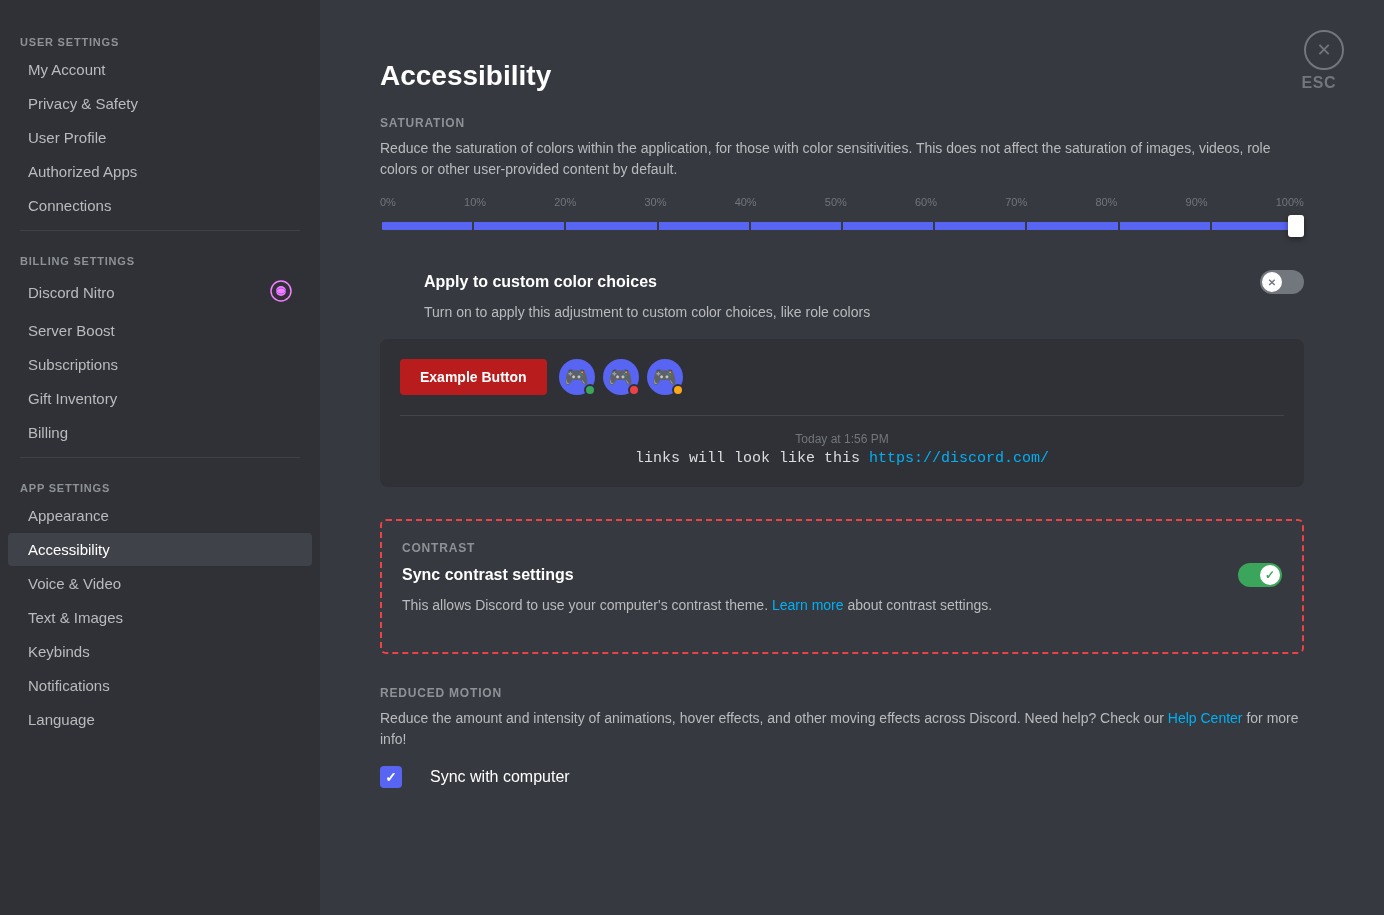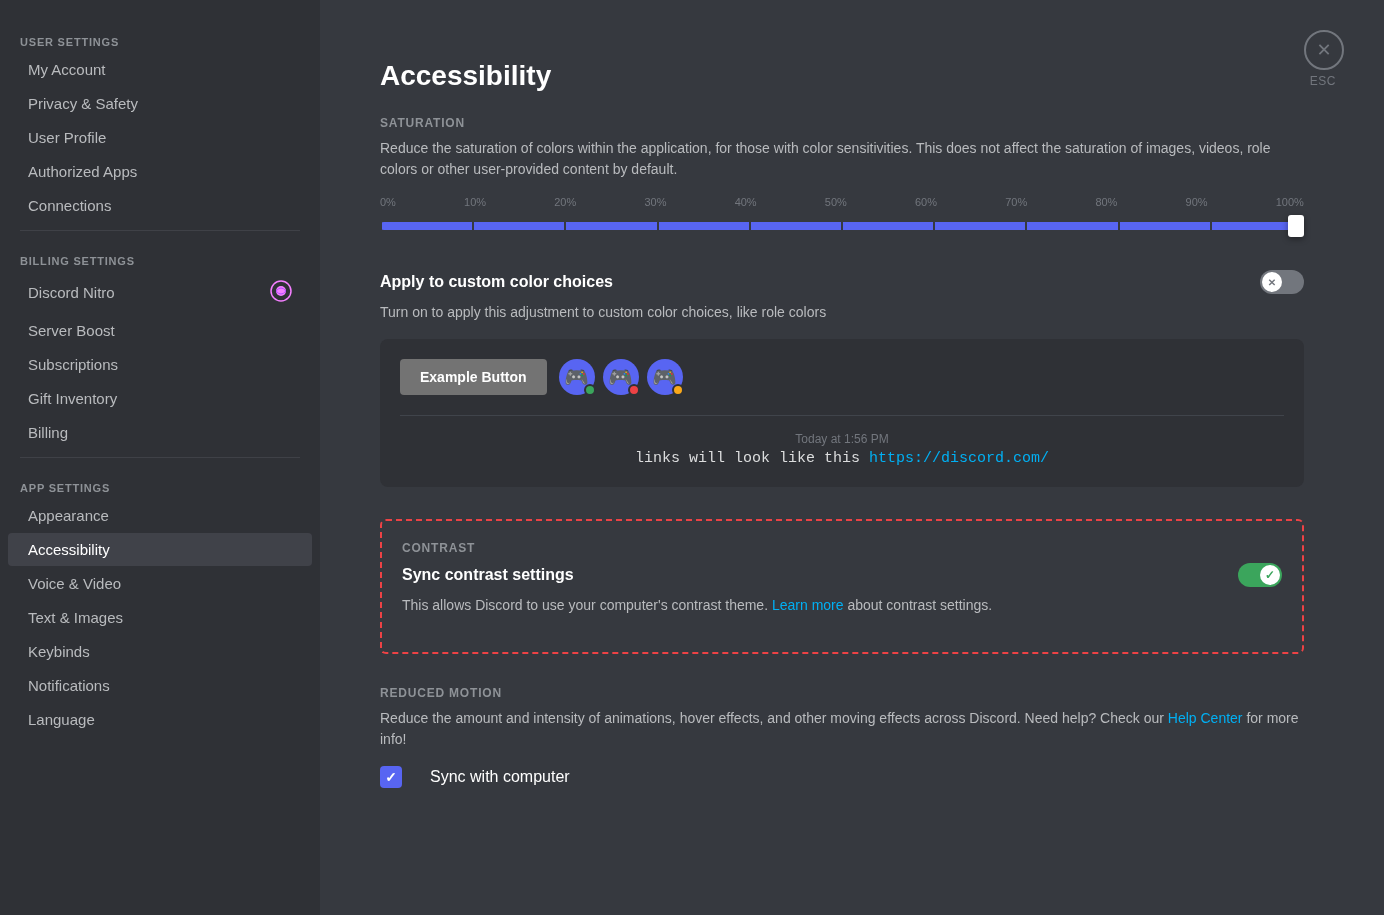--- a/index.html
+++ b/index.html
@@ -83,23 +83,23 @@
       display: flex;
       align-items: center;
       justify-content: center;
       color: #72767d;
       font-size: 18px;
     }
     .esc-label {
       position: absolute;
       top: 74px;
       right: 48px;
-      font-size: 12px;
+      font-size: 16px;
       color: #72767d;
-      font-weight: 400;
+      font-weight: 700;
       letter-spacing: 0.5px;
     }
 
     .page-title {
       font-size: 28px;
       font-weight: 700;
       color: #ffffff;
       margin-bottom: 24px;
     }
 
@@ -195,21 +195,21 @@
       padding: 20px;
       margin-bottom: 32px;
     }
     .preview-top {
       display: flex;
       align-items: center;
       gap: 12px;
       margin-bottom: 20px;
     }
     .example-btn {
-      background: #737373;
+      background: #b91c1c;
       color: #ffffff;
       border: none;
       border-radius: 4px;
       padding: 10px 20px;
       font-size: 14px;
       font-weight: 600;
       cursor: pointer;
     }
     .avatar-group {
       display: flex;
@@ -417,21 +417,21 @@
         <span style="width:2px; height:12px; background:#36393f; display:inline-block;"></span>
         <span style="width:2px; height:12px; background:#36393f; display:inline-block;"></span>
         <span style="width:2px; height:12px; background:#36393f; display:inline-block;"></span>
         <span style="width:2px; height:12px; background:#36393f; display:inline-block;"></span>
         <span style="width:2px; height:12px; background:#36393f; display:inline-block;"></span>
       </div>
       <div style="position:absolute; right:0; width:16px; height:22px; background:#ffffff; border-radius:3px; box-shadow: 0 2px 6px rgba(0,0,0,0.4); cursor:ew-resize;"></div>
     </div>
   </div>
 
-  <div style="margin-bottom: 8px;">
+  <div style="margin-bottom: 8px; margin-left: 44px;">
     <div class="toggle-row">
       <span class="toggle-label">Apply to custom color choices</span>
       <div class="toggle off">
         <div class="toggle-knob"></div>
       </div>
     </div>
     <p class="section-description">Turn on to apply this adjustment to custom color choices, like role colors</p>
   </div>
 
   <div class="preview-box">

